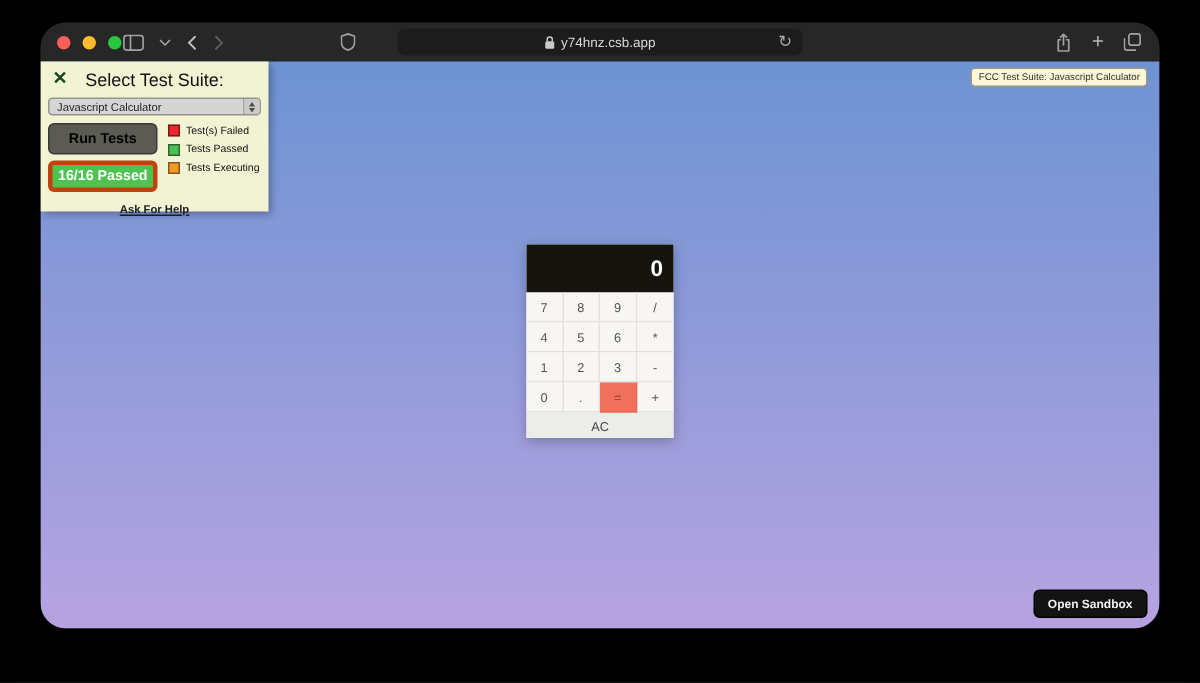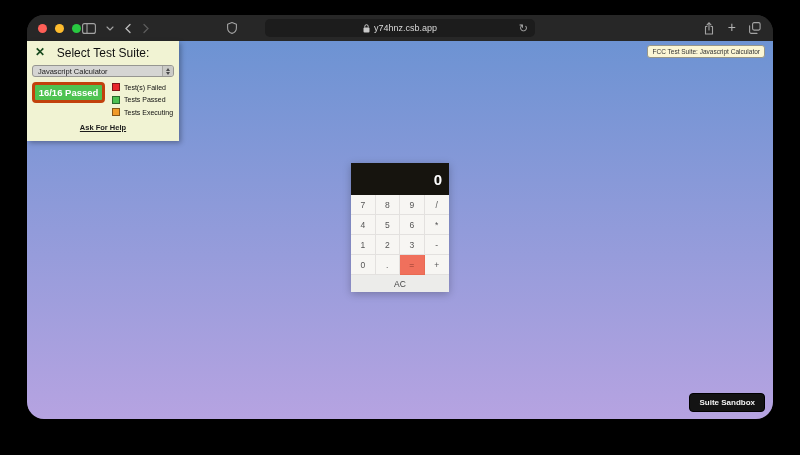--- a/index.html
+++ b/index.html
@@ -166,20 +166,21 @@
       <div class="panel-title">Select Test Suite:</div>
       <div class="suite-select">
         <span>Javascript Calculator</span>
         <span class="select-arrows">
           <span class="tri-up"></span>
           <span class="tri-down"></span>
         </span>
       </div>
       <div class="panel-body">
         <div class="btn-col">
+          <div class="panel-btn run-btn" style="background: rgb(91, 91, 84);">Run Tests</div>
           <div class="panel-btn passed-btn" style="background: rgb(78, 195, 81);">16/16 Passed</div>
         </div>
         <div class="legend">
           <div class="legend-row">
             <span class="swatch" style="background: rgb(232, 38, 43);"></span>
             <span>Test(s) Failed</span>
           </div>
           <div class="legend-row">
             <span class="swatch" style="background: rgb(76, 192, 81);"></span>
             <span>Tests Passed</span>
@@ -211,15 +212,15 @@
         <div class="key">3</div>
         <div class="key">-</div>
         <div class="key">0</div>
         <div class="key">.</div>
         <div class="key equals" style="background: rgb(240, 112, 92);">=</div>
         <div class="key">+</div>
       </div>
       <div class="calc-clear">AC</div>
     </div>
 
-    <div class="open-sandbox">Suite Sandbox</div>
+    <div class="open-sandbox">Open Sandbox</div>
   </div>
 </div>
 
 </body></html>

